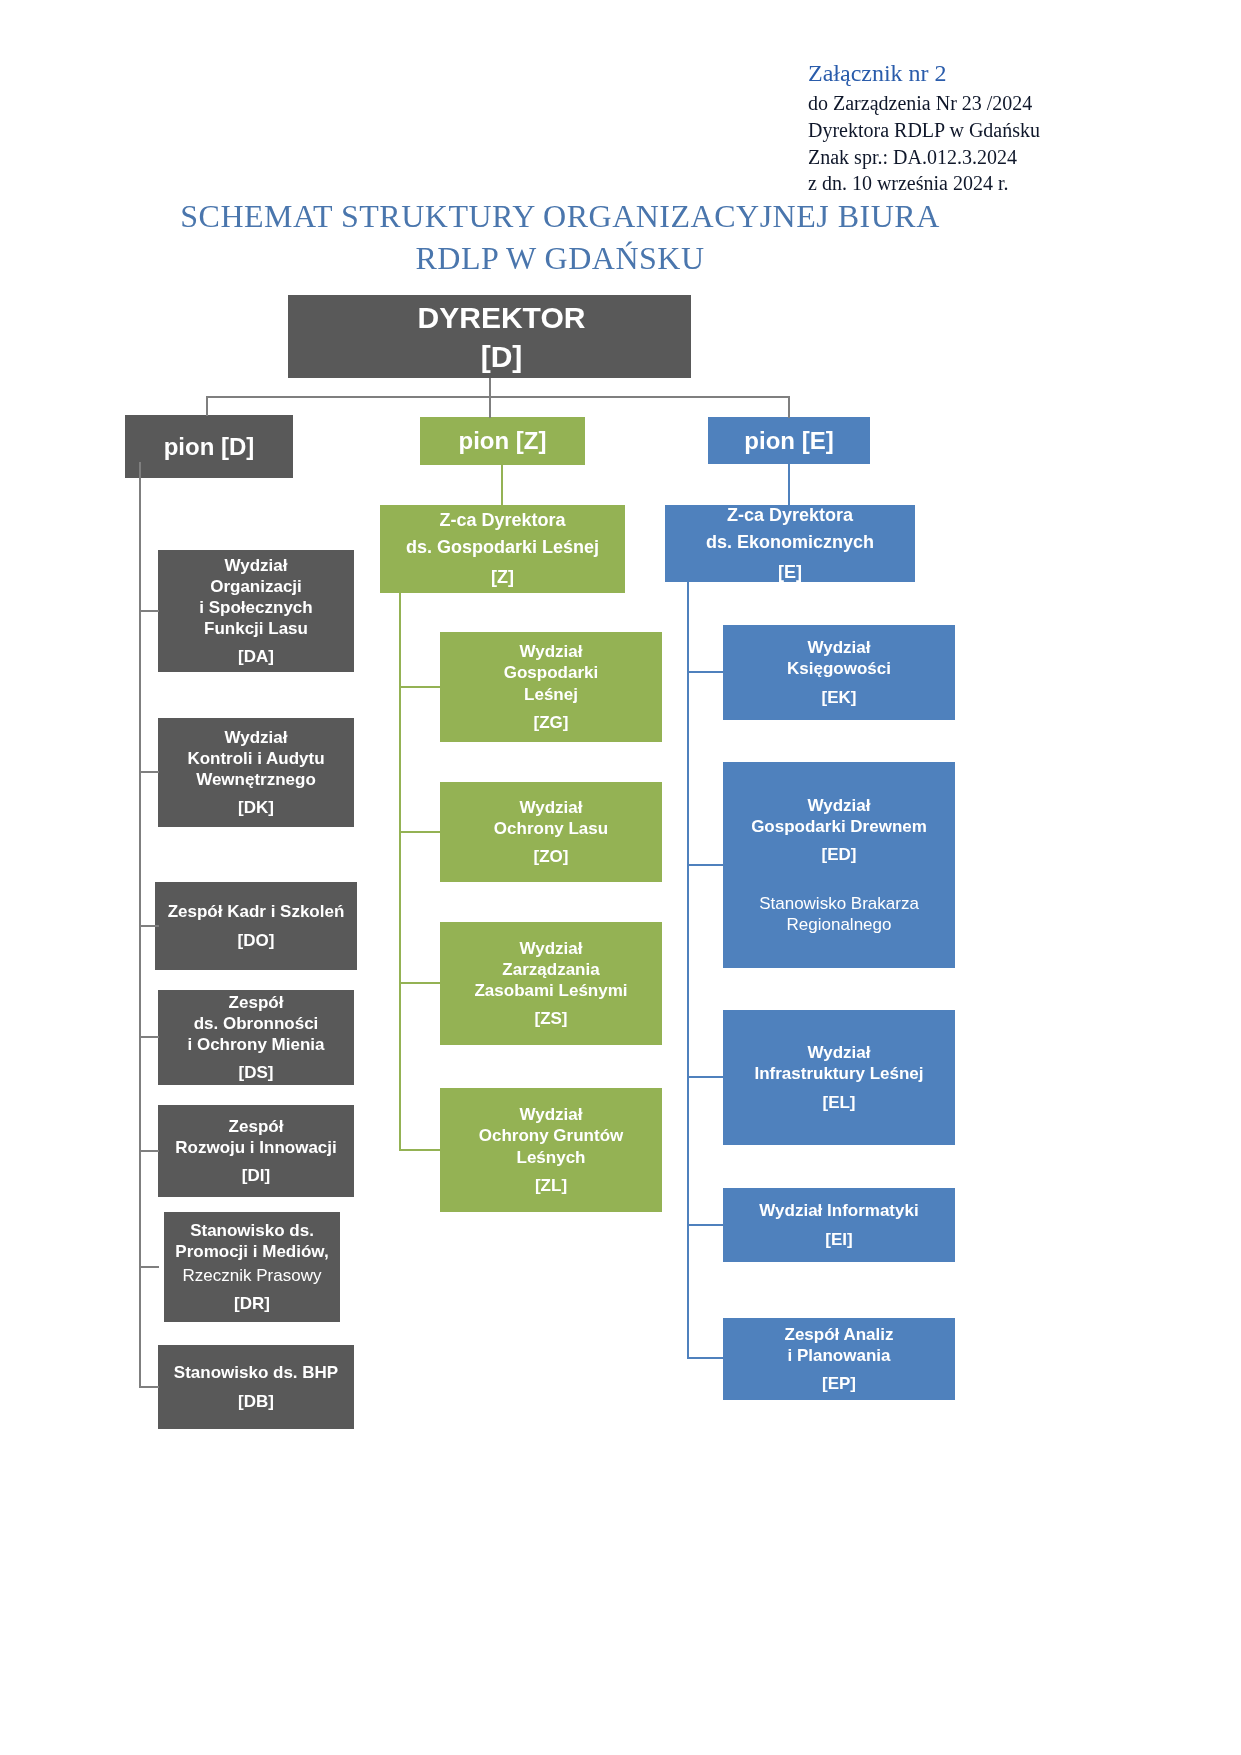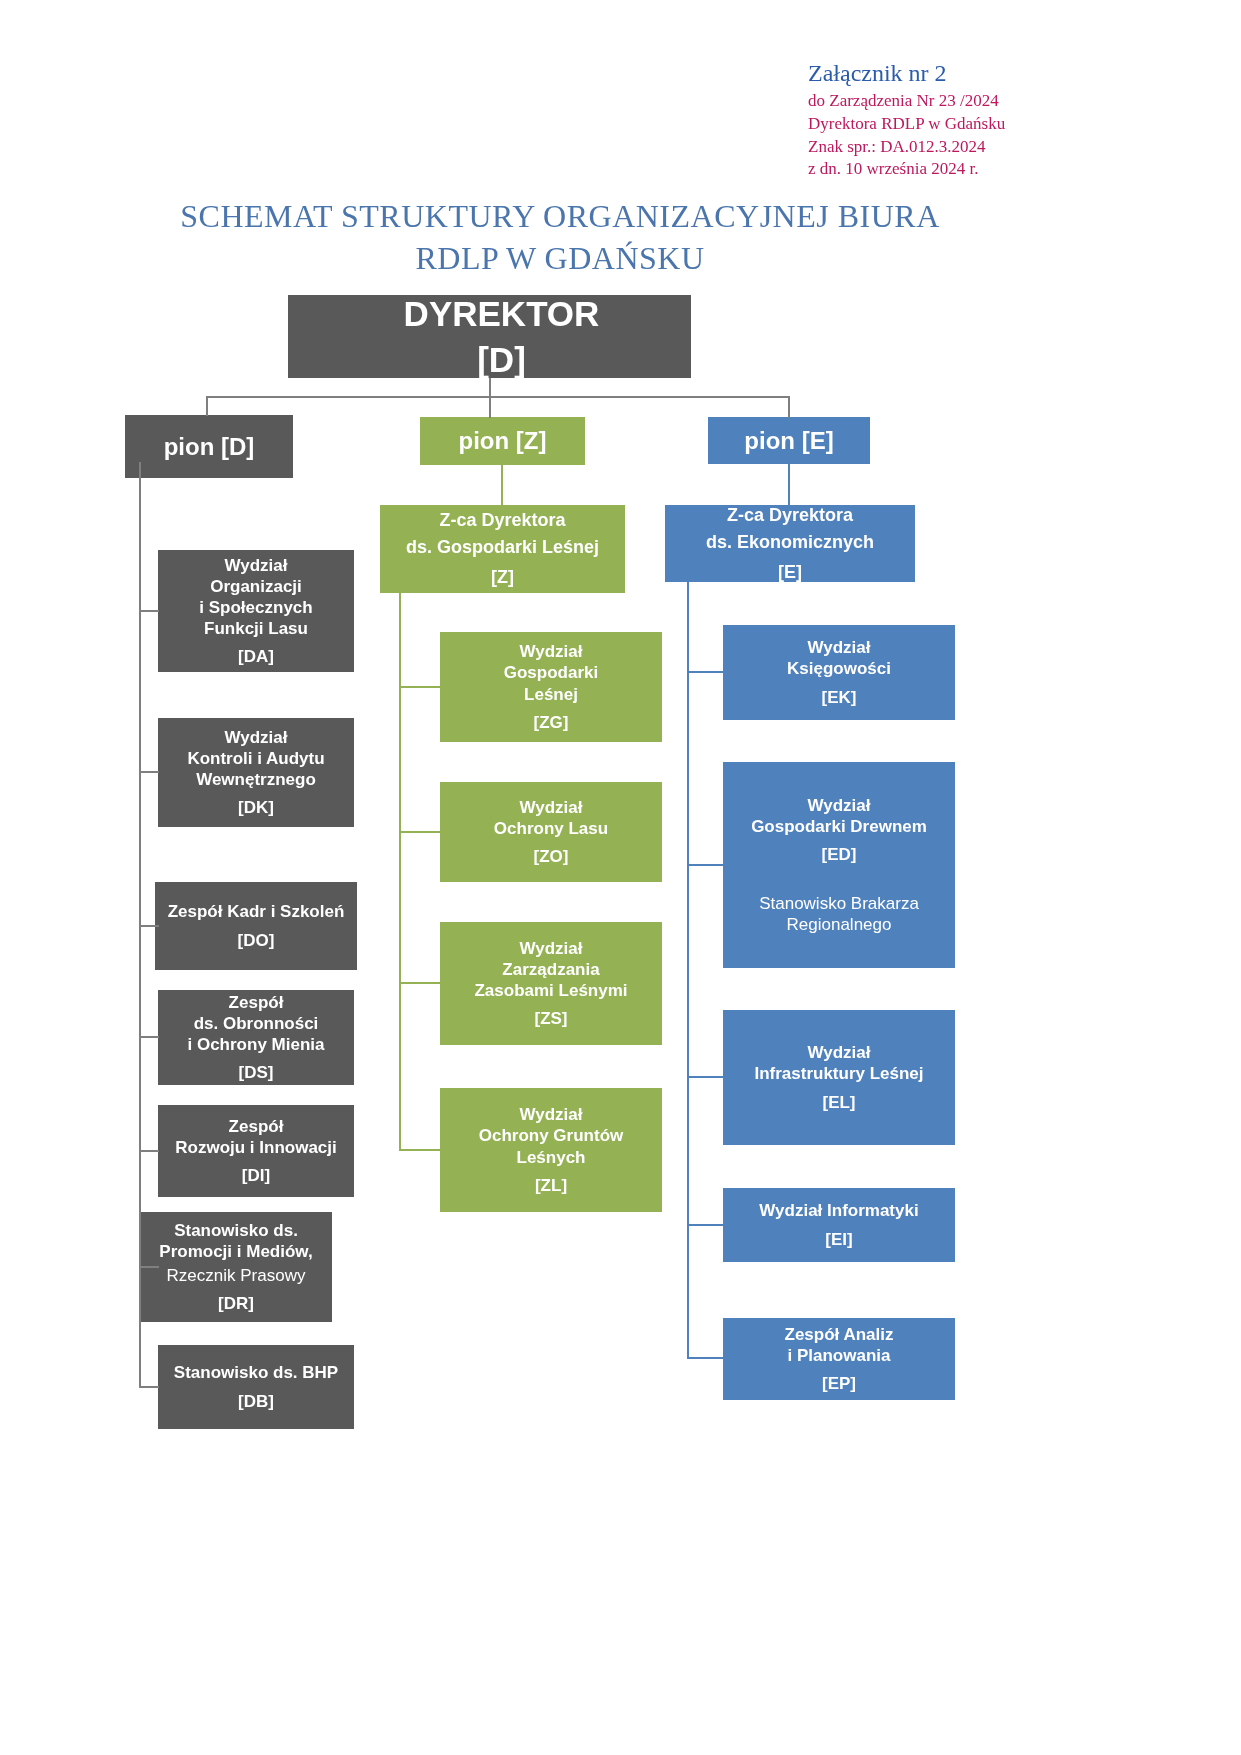--- a/index.html
+++ b/index.html
@@ -2,37 +2,37 @@
 <html lang="pl" style="--gray: #595959; --green: #94b254; --blue: #4f81bd; --title_blue: #4a76ad; --annotation_blue: #2a5cab;"><head>
 <meta charset="utf-8">
 <style>
   * { margin:0; padding:0; box-sizing:border-box; }
   html,body { background:#ffffff; }
   body { font-family:"Liberation Sans", sans-serif; }
   .page { position:relative; width:1241px; height:1755px; background:#fff; margin:0 auto; overflow:hidden; }
 
   .annotation { position:absolute; left:808px; top:60px; font-family:"Liberation Serif", serif; }
   .ann-title { color:var(--annotation_blue,#2a5cab); font-size:24px; margin-bottom:3px; }
-  .ann-line { font-size:17px; color:#be185d; line-height:1.34; }
+  .ann-line { font-size:20px; color:#0f172a; line-height:1.34; }
 
   .title { position:absolute; left:60px; top:196px; width:1000px; text-align:center;
            font-family:"Liberation Serif", serif; font-weight:400;
            color:var(--title_blue,#4a76ad); font-size:32px; line-height:1.3;
            white-space:pre-line; letter-spacing:0.5px; }
 
   .box { position:absolute; display:flex; flex-direction:column; align-items:center;
          justify-content:center; color:#fff; text-align:center; font-weight:700; }
   .gray  { background:var(--gray,#595959); }
   .green { background:var(--green,#94b254); }
   .blue  { background:var(--blue,#4f81bd);align-items:center; }
 
   .box-name, .box-code, .box-sub { white-space:pre-line; }
   .box-sub { font-weight:400; }
 
-  .director { font-size:35px; line-height:1.3;padding-left:24px; }
+  .director { font-size:30px; line-height:1.3;padding-left:24px; }
   .pion { font-size:24px; }
   .deputy { font-size:18px; line-height:1.5; }
   .deputy .box-code { margin-top:3px; }
   .unit { font-size:17px; line-height:1.24; }
   .unit .box-code { margin-top:7px; }
   .unit .box-sub { margin-top:2px; }
   .unit .ed-sub { margin-top:28px; }
 
   .conn { position:absolute; }
   .conn-gray  { background:#7f7f7f; }
@@ -102,21 +102,21 @@
     <div class="box-name">Zespół
 ds. Obronności
 i Ochrony Mienia</div>
     <div class="box-code">[DS]</div>
   </div>
   <div class="box gray unit" style="left:158px;top:1105px;width:196px;height:92px;">
     <div class="box-name">Zespół
 Rozwoju i Innowacji</div>
     <div class="box-code">[DI]</div>
   </div>
-  <div class="box gray unit" style="left:140px;top:1212px;width:192px;height:110px;">
+  <div class="box gray unit" style="left:164px;top:1212px;width:176px;height:110px;">
     <div class="box-name">Stanowisko ds.
 Promocji i Mediów,</div>
     <div class="box-sub">Rzecznik  Prasowy</div>
     <div class="box-code">[DR]</div>
   </div>
   <div class="box gray unit" style="left:158px;top:1345px;width:196px;height:84px;">
     <div class="box-name">Stanowisko ds. BHP</div>
     <div class="box-code">[DB]</div>
   </div>
 

